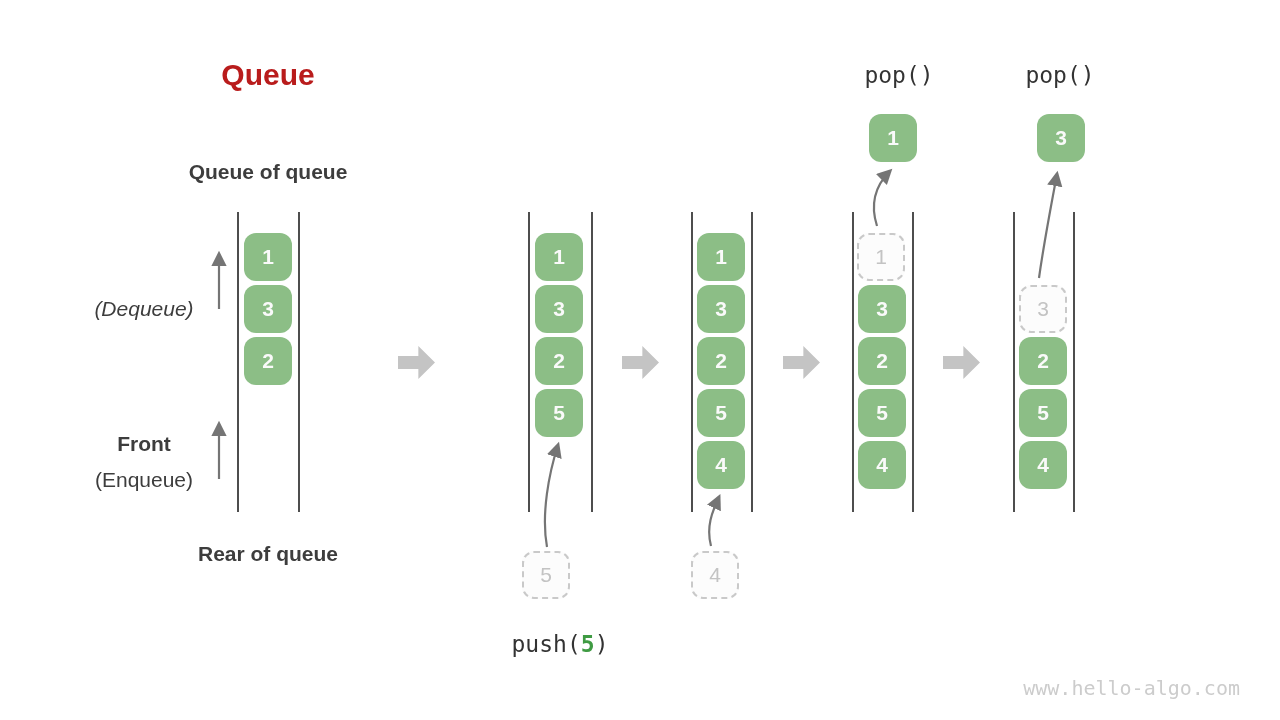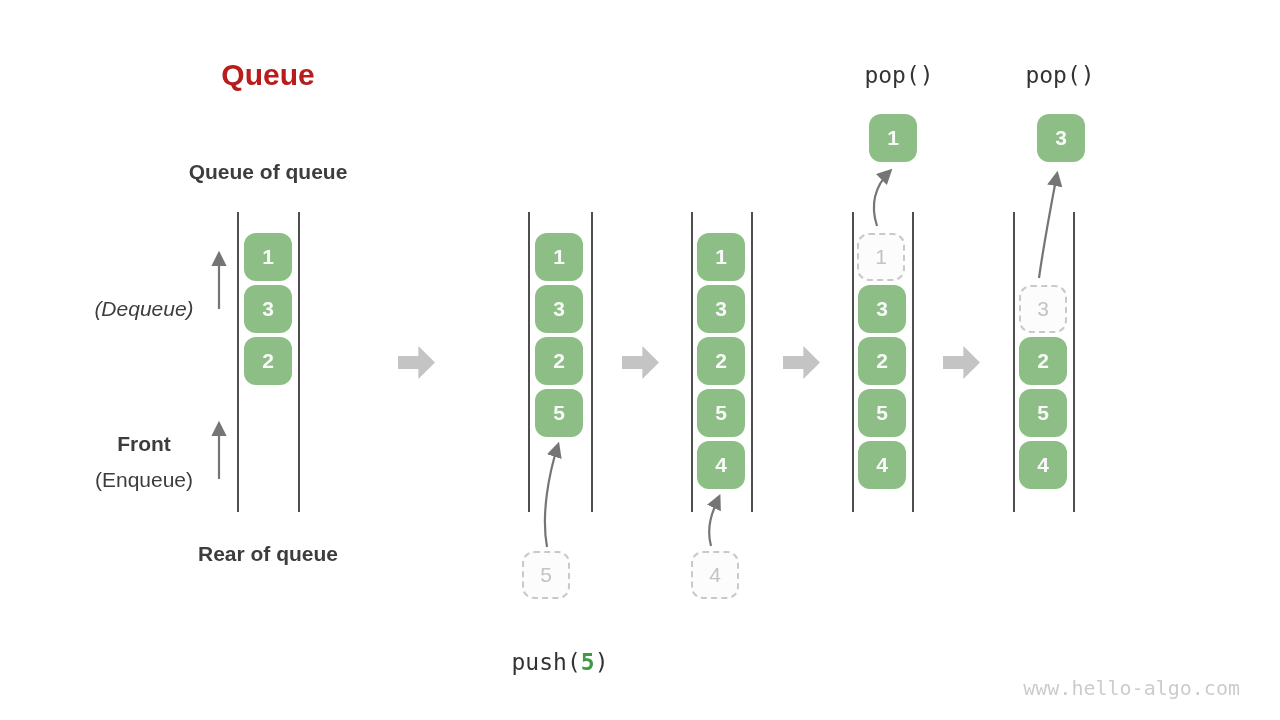--- a/index.html
+++ b/index.html
@@ -41,21 +41,21 @@
   <div class="title">Queue</div>
   <div class="boldlabel" style="left:168px;top:160px;width:200px;">Queue of queue</div>
   <div class="boldlabel" style="left:168px;top:542px;width:200px;">Rear of queue</div>
   <div class="sublabel" style="left:64px;top:297px;width:160px;font-style:italic;">(Dequeue)</div>
   <div class="boldlabel" style="left:64px;top:432px;width:160px;">Front</div>
   <div class="sublabel" style="left:64px;top:468px;width:160px;text-align:center;">(Enqueue)</div>
 
   <div class="mono" style="left:819px;top:62px;width:160px;">pop()</div>
   <div class="mono" style="left:980px;top:62px;width:160px;">pop()</div>
 
-  <div class="mono" style="left:480px;top:631px;width:160px;margin-top:18px;"><span>push(</span><span class="arg">5</span><span>)</span></div>
+  <div class="mono" style="left:480px;top:631px;width:160px;"><span>push(</span><span class="arg">5</span><span>)</span></div>
 
   <div class="rail" style="left:237px;"></div>
   <div class="rail" style="left:298px;"></div>
   <div class="rail" style="left:528px;"></div>
   <div class="rail" style="left:591px;"></div>
   <div class="rail" style="left:691px;"></div>
   <div class="rail" style="left:751px;"></div>
   <div class="rail" style="left:852px;"></div>
   <div class="rail" style="left:912px;"></div>
   <div class="rail" style="left:1013px;"></div>

